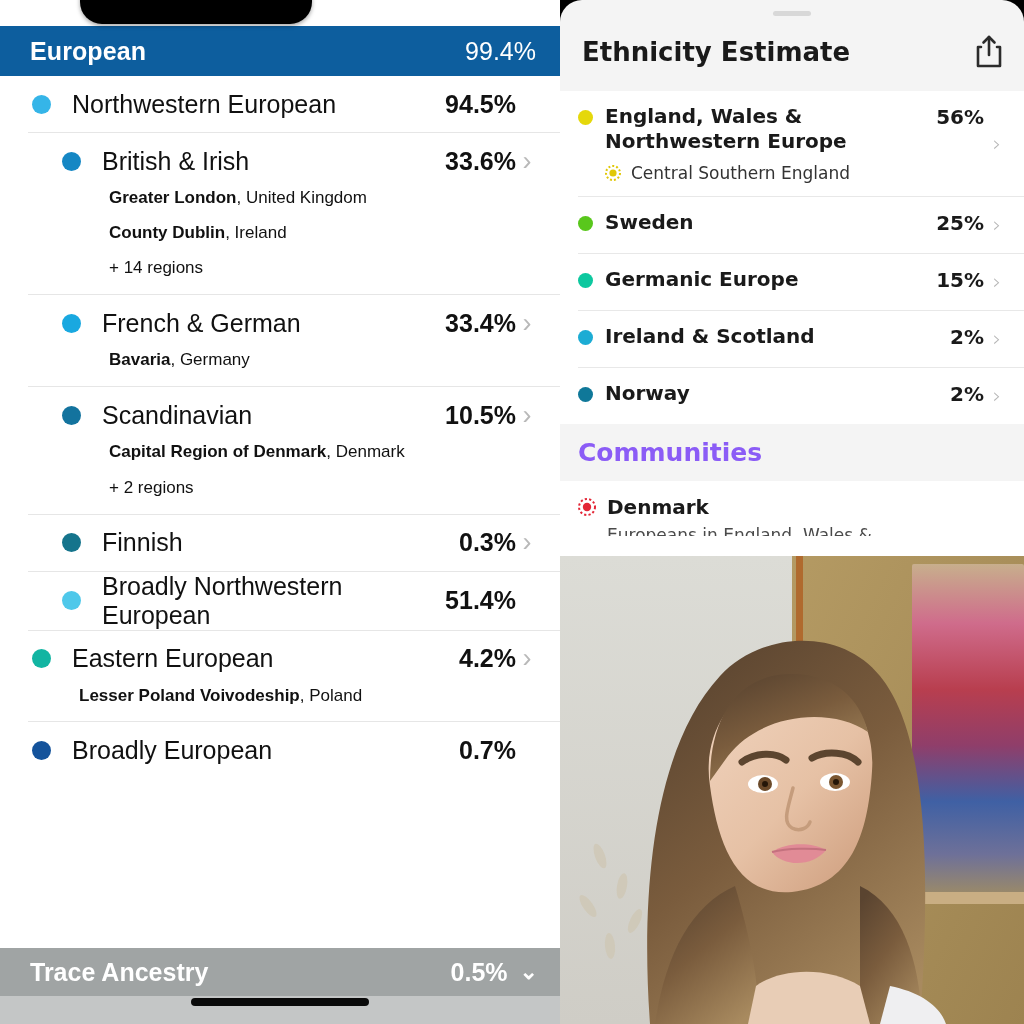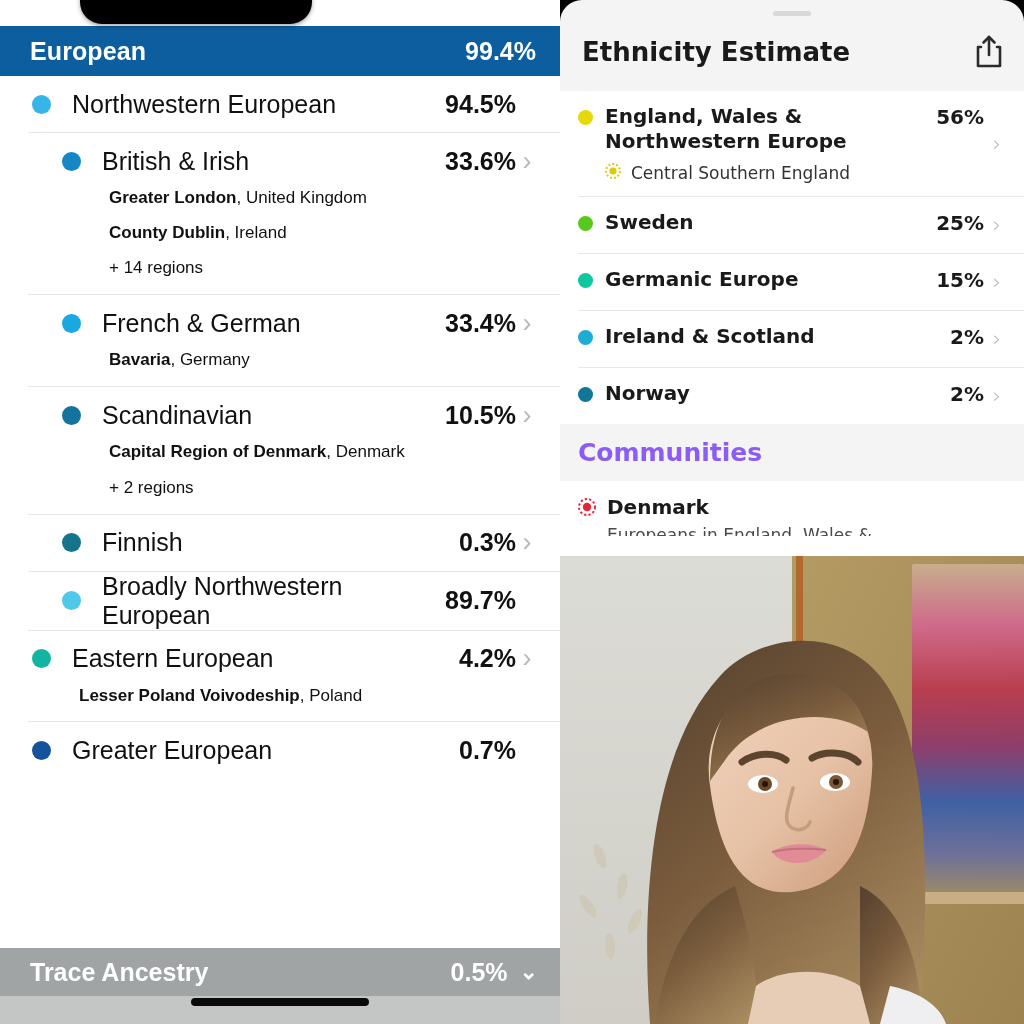--- a/index.html
+++ b/index.html
@@ -20,21 +20,21 @@
     position:absolute; left:80px; top:-12px; width:232px; height:36px;
     background:#000000; border-radius:0 0 22px 22px;
     box-shadow:0 2px 4px rgba(0,0,0,.35);
   }
   .blue-header {
     background:#0d5e9e; color:#ffffff;
     height:50px; display:flex; align-items:center; justify-content:space-between;
     padding:0 24px 0 30px;
   }
   .blue-header .bh-label { font-size:25px; font-weight:bold; letter-spacing:.1px; }
-  .blue-header .bh-val { font-size:25px; font-weight:bold;text-align:right; }
+  .blue-header .bh-val { font-size:25px; font-weight:normal;text-align:right; }
 
   .l-row {
     display:flex; align-items:center; padding:0 22px 0 0;
     min-height:56px;
   }
   .l-dot {
     flex:0 0 auto; border-radius:50%;
   }
   .l-name { flex:1 1 auto; color:#111111; }
   .l-val  { flex:0 0 auto; color:#111111; font-weight:bold; }
@@ -113,21 +113,21 @@
 
   .r-row {
     display:flex; align-items:flex-start; padding:13px 14px 13px 18px;
     min-height:56px;
   }
   .r-dot { flex:0 0 auto; width:15px; height:15px; border-radius:50%; margin-top:6px; margin-right:12px; }
   .r-mid { flex:1 1 auto; }
   .r-name { font-size:20px; font-weight:bold; color:#1a1a1a; line-height:1.25; }
   .r-val { flex:0 0 auto; font-size:20px; font-weight:bold; color:#1a1a1a; margin-top:1px; }
   .r-chev { flex:0 0 auto; width:26px; text-align:center; color:#b5b5b5; font-size:22px; line-height:1; font-weight:300; align-self:center; }
-  .r-sub { display:flex; align-items:flex-start; margin-top:9px; }
+  .r-sub { display:flex; align-items:center; margin-top:9px; }
   .r-sub-label { font-size:17px; color:#333333; margin-left:10px; }
   .sun-icon { width:16px; height:16px; position:relative; }
 
   .r-divider { height:1px; background:#e8e8e8; margin-left:18px; }
 
   .communities-head {
     background:#f4f4f4; padding:14px 18px 14px 18px;
   }
   .communities-head .ch-title { font-size:25px; font-weight:bold; color:#8b5cf6; }
 
@@ -196,35 +196,35 @@
         <div class="l-row lvl2">
           <span class="l-dot" style="background: rgb(21, 116, 140);"></span>
           <span class="l-name">Finnish</span>
           <span class="l-val">0.3%</span>
           <span class="l-chev">›</span>
         </div>
         <div class="divider"></div>
         <div class="l-row lvl2">
           <span class="l-dot" style="background: rgb(79, 200, 234);"></span>
           <span class="l-name">Broadly Northwestern European</span>
-          <span class="l-val">89.7%</span>
+          <span class="l-val">51.4%</span>
           <span class="l-chev hidden">›</span>
         </div>
         <div class="divider"></div>
         <div class="l-row lvl1">
           <span class="l-dot" style="background: rgb(18, 181, 162);"></span>
           <span class="l-name">Eastern European</span>
           <span class="l-val">4.2%</span>
           <span class="l-chev">›</span>
         </div>
         <div class="sub-line lvl1sub"><span class="b">Lesser Poland Voivodeship</span><span>, Poland</span></div>
         <div class="divider"></div>
         <div class="l-row lvl1">
           <span class="l-dot" style="background: rgb(20, 83, 155);"></span>
-          <span class="l-name">Greater European</span>
+          <span class="l-name">Broadly European</span>
           <span class="l-val">0.7%</span>
           <span class="l-chev hidden">›</span>
         </div>
       </div>
 
     <div class="trace-bar">
       <span class="t-label">Trace Ancestry</span>
       <span class="trace-right">
         <span class="t-val">0.5%</span>
         <span class="chev-down">⌄</span>

